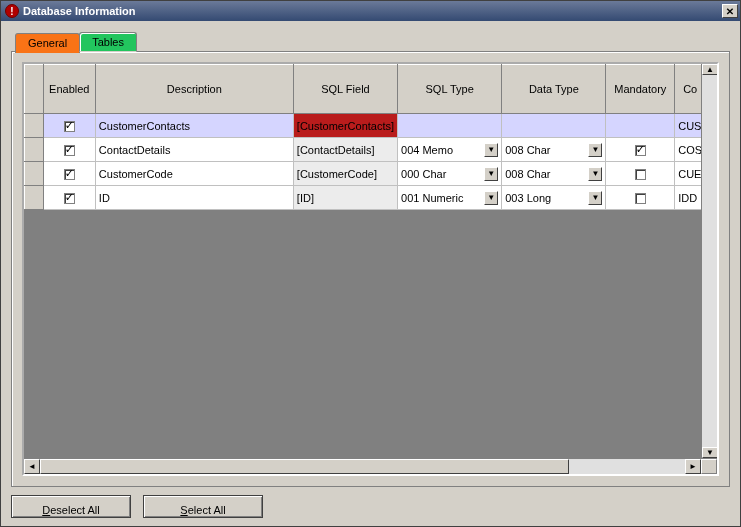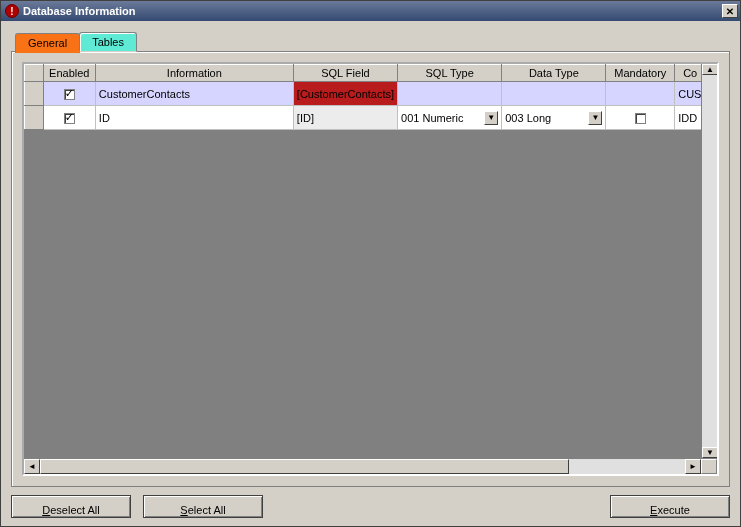--- a/index.html
+++ b/index.html
@@ -69,21 +69,21 @@
     border-bottom:none;
     background:#f97316;
     border-top-left-radius:3px;
     border-top-right-radius:3px;
     margin-right:-1px;
     cursor:pointer;
     position:relative;
     top:2px;
   }
   .tab.active {
-    background:#5eead4;
+    background:#22c55e;
     border-bottom:1px solid #d4d0c8;
     top:1px;
     z-index:3;
     box-shadow: inset 1px 1px 0 #fff;
   }
   .tabpanel {
     border:1px solid #808080;
     box-shadow: inset 1px 1px 0 #fff;
     flex:1;
     padding:10px;
@@ -102,21 +102,21 @@
     width:100%;
     table-layout:fixed;
     background:#fff;
   }
   th {
     background:#d4d0c8;
     border:1px solid #808080;
     border-top-color:#fff;
     border-left-color:#fff;
     font-weight:normal;
-    padding:2px 4px;
+    padding:18px 4px;
     text-align:center;
     font-size:11px;
     white-space:nowrap;
     overflow:hidden;
   }
   td {
     border:1px solid #c0c0c0;
     padding:0 3px;
     height:24px;
     font-size:11px;
@@ -239,38 +239,78 @@
             <col class="col-sqlf">
               <col class="col-sqlt">
               <col class="col-datat">
             <col class="col-mand">
               <col class="col-code">
           </colgroup>
           <thead>
             <tr>
               <th></th>
               <th>Enabled</th>
-              <th>Information</th>
+              <th>Description</th>
               <th>SQL Field</th>
               <th>SQL Type</th>
               <th>Data Type</th>
               <th>Mandatory</th>
               <th><span>Co</span><span style="float:right">▲</span></th>
             </tr>
           </thead>
           <tbody id="grid-body">
               <tr class="selrow">
                 <td class="rowhdr"></td>
                 <td class="center"><span class="chk checked"></span></td>
                 <td>CustomerContacts</td>
                 <td class="sqlfield">[CustomerContacts]</td>
                 <td></td>
                 <td></td>
                 <td class="center"></td>
                 <td>CUS</td>
+              </tr>
+              <tr>
+                <td class="rowhdr"></td>
+                <td class="center"><span class="chk checked"></span></td>
+                <td>ContactDetails</td>
+                <td class="sqlfield">[ContactDetails]</td>
+                <td>
+                  <div class="combo">
+                    <span>004 Memo</span>
+                    <div class="arrow">▼</div>
+                  </div>
+                </td>
+                <td>
+                  <div class="combo">
+                    <span>008 Char</span>
+                    <div class="arrow">▼</div>
+                  </div>
+                </td>
+                <td class="center"><span class="chk checked"></span></td>
+                <td>COS</td>
+              </tr>
+              <tr>
+                <td class="rowhdr"></td>
+                <td class="center"><span class="chk checked"></span></td>
+                <td>CustomerCode</td>
+                <td class="sqlfield">[CustomerCode]</td>
+                <td>
+                  <div class="combo">
+                    <span>000 Char</span>
+                    <div class="arrow">▼</div>
+                  </div>
+                </td>
+                <td>
+                  <div class="combo">
+                    <span>008 Char</span>
+                    <div class="arrow">▼</div>
+                  </div>
+                </td>
+                <td class="center"><span class="chk"></span></td>
+                <td>CUE</td>
               </tr>
               <tr>
                 <td class="rowhdr"></td>
                 <td class="center"><span class="chk checked"></span></td>
                 <td>ID</td>
                 <td class="sqlfield">[ID]</td>
                 <td>
                   <div class="combo">
                     <span>001 Numeric</span>
                     <div class="arrow">▼</div>
@@ -302,16 +342,15 @@
           <div class="sbtn">►</div>
           <div style="width:16px;background:#d4d0c8;border:1px solid #808080;border-top-color:#fff;border-left-color:#fff;"></div>
         </div>
       </div>
     </div>
 
     <div class="buttonbar">
       <button class="winbtn"><span class="mn">D</span><span id="btn-deselect-rest">eselect All</span></button>
       <button class="winbtn"><span class="mn">S</span><span id="btn-select-rest">elect All</span></button>
       <div class="gap"></div>
-      <button class="winbtn"><span class="mn">E</span><span id="btn-execute-rest">xecute</span></button>
     </div>
   </div>
 </div>
 
 </body></html>

